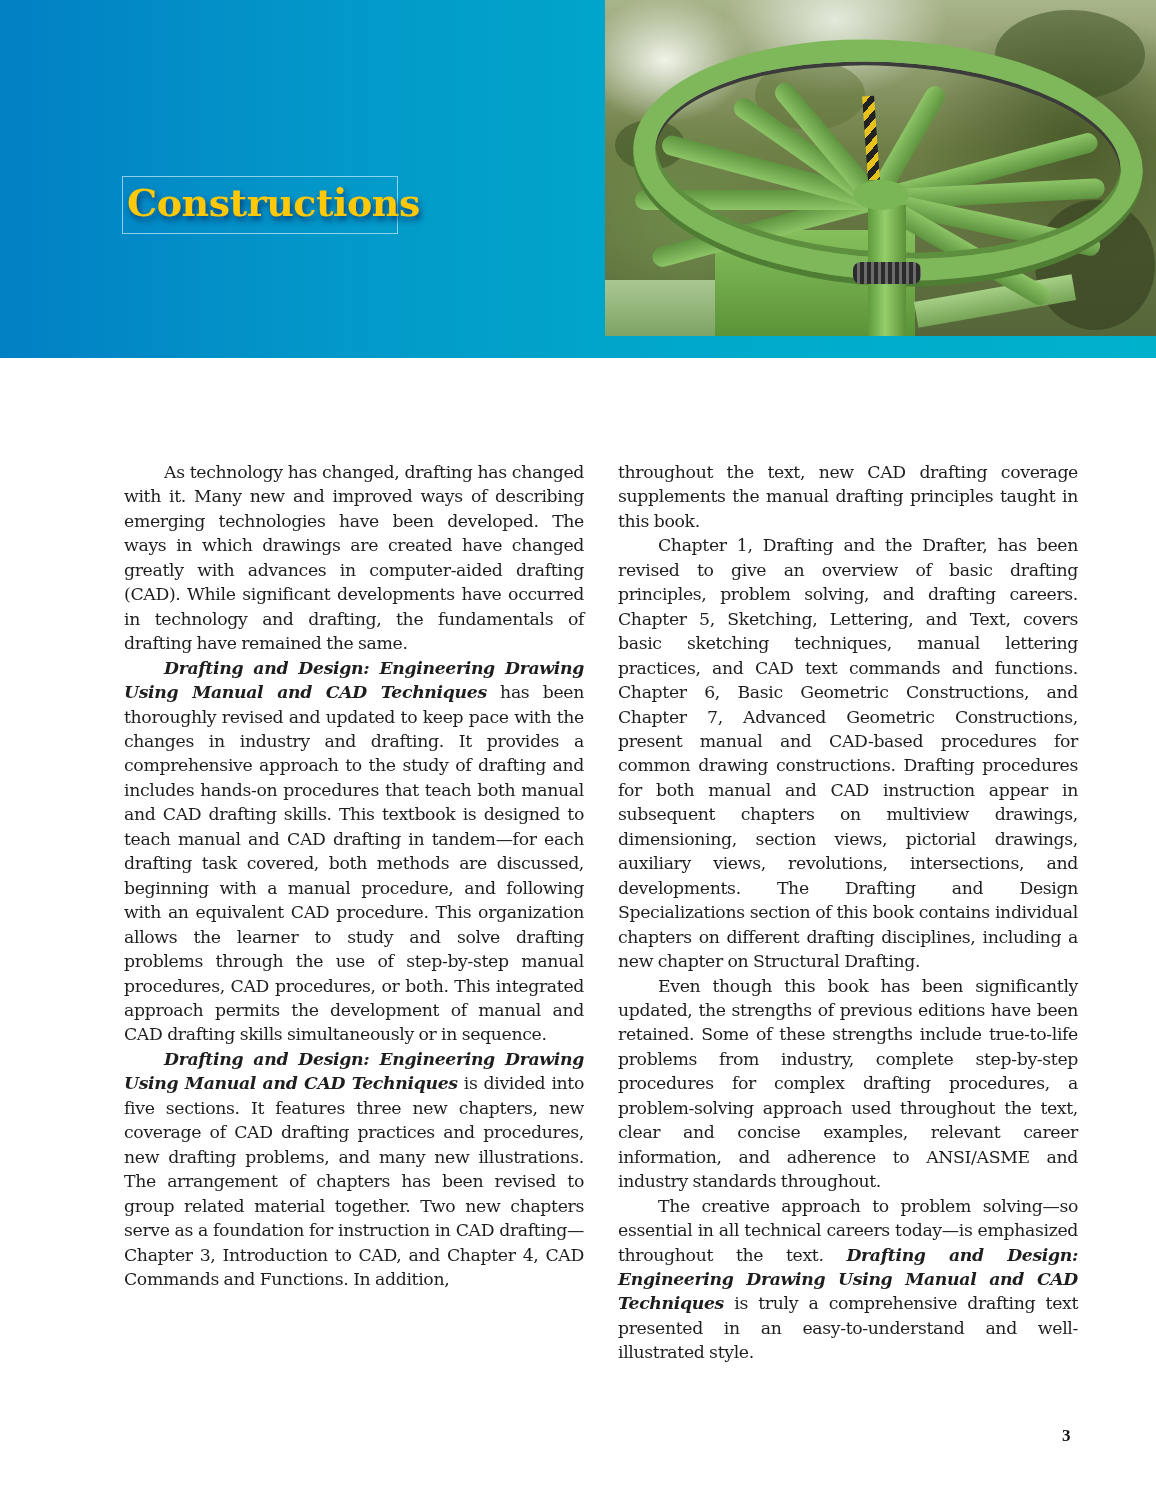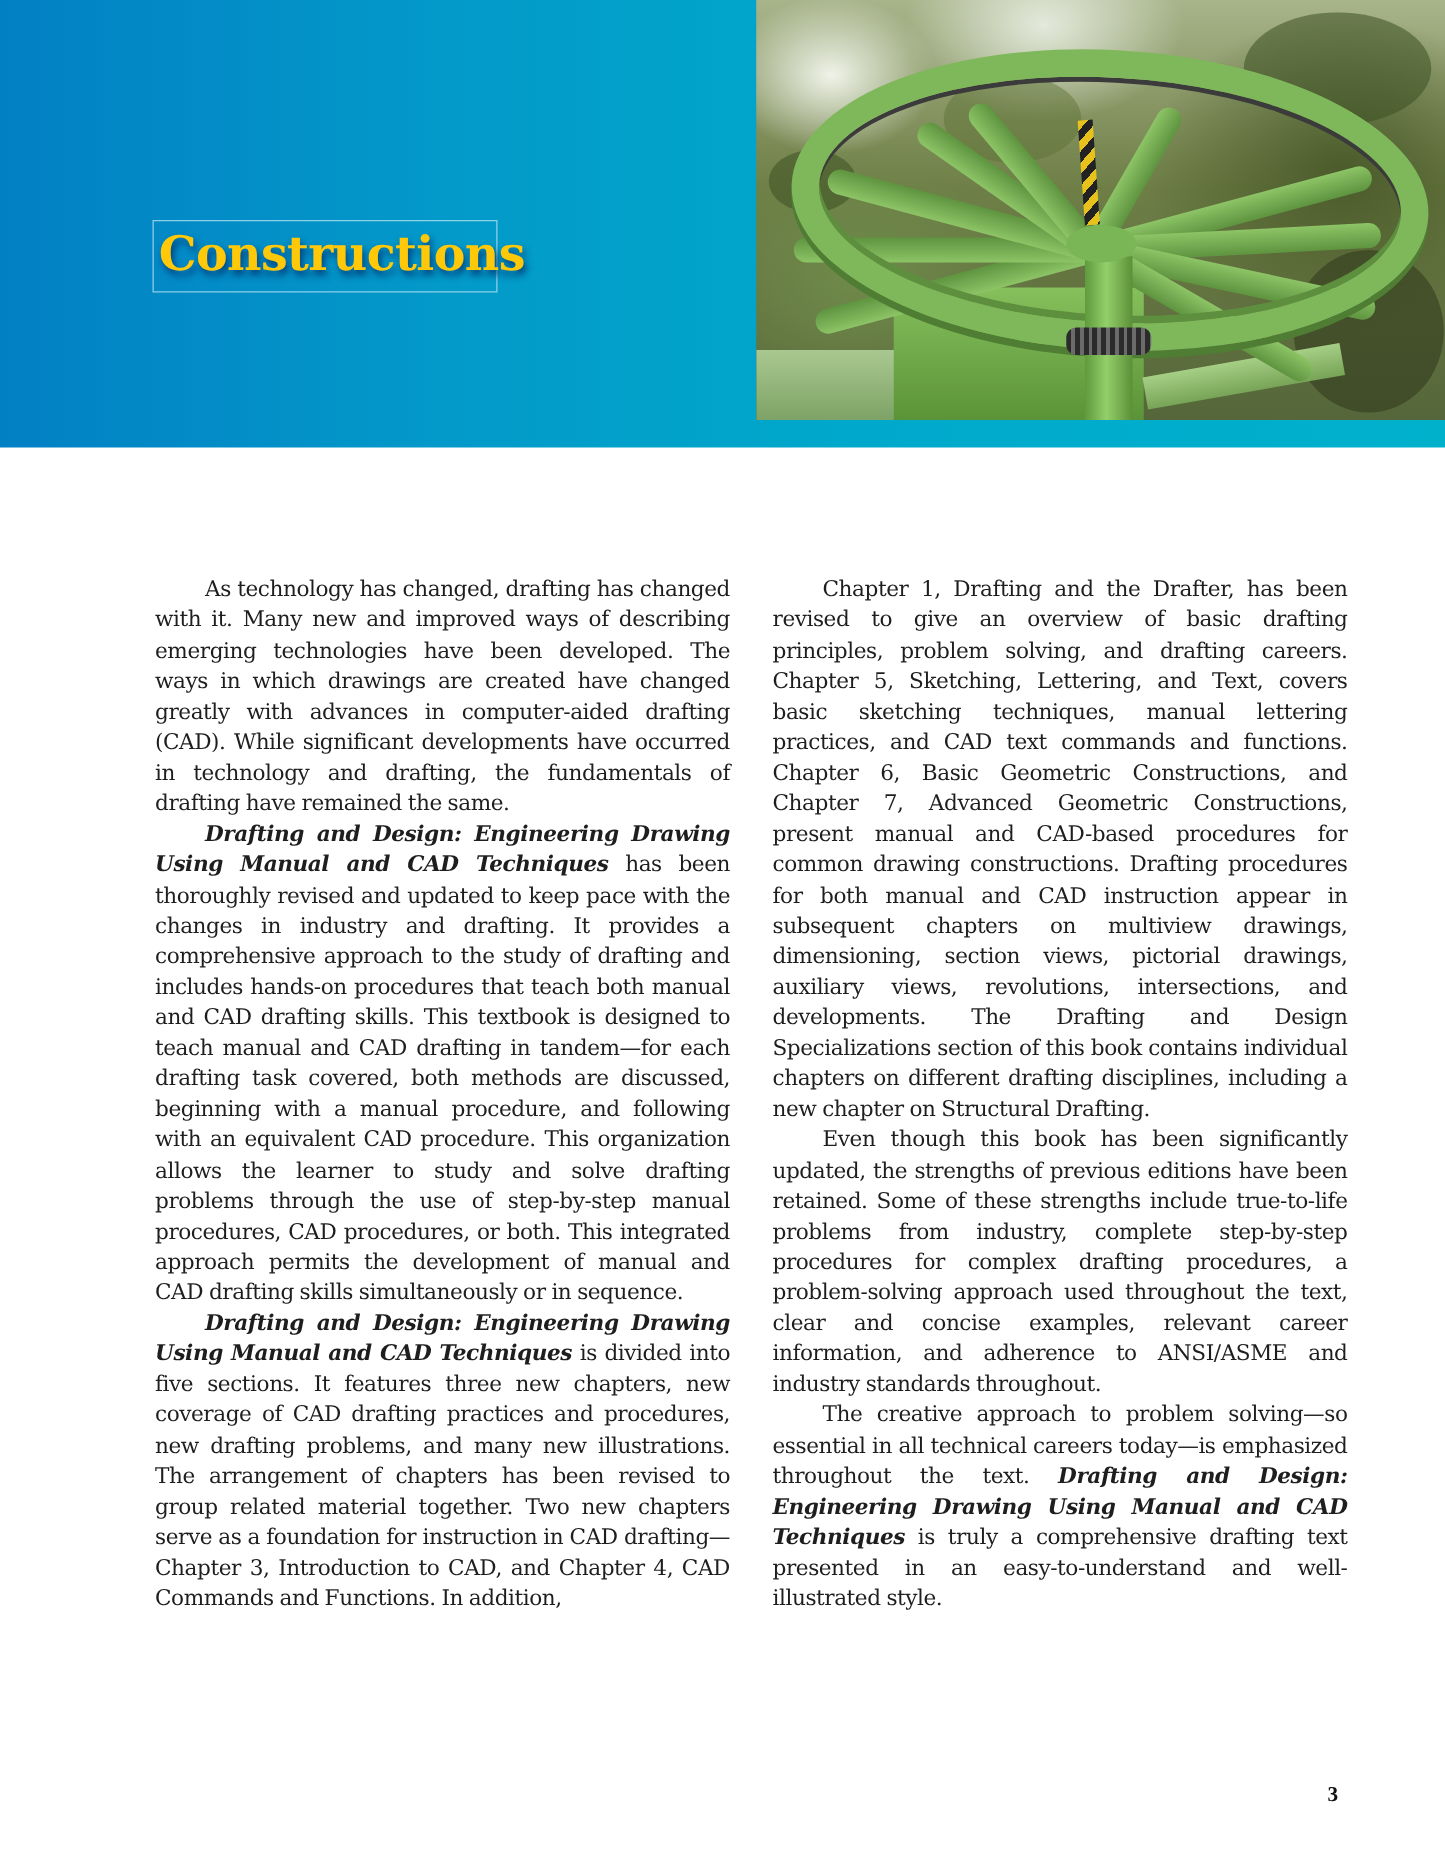--- a/index.html
+++ b/index.html
@@ -153,20 +153,23 @@
   </p>
   <p class="para">
     <span class="bi">Drafting and Design: Engineering Drawing Using Manual and CAD Techniques</span><span> has been thoroughly revised and updated to keep pace with the changes in industry and drafting. It provides a comprehensive approach to the study of drafting and includes hands-on procedures that teach both manual and CAD drafting skills. This textbook is designed to teach manual and CAD drafting in tandem—for each drafting task covered, both methods are discussed, beginning with a manual procedure, and following with an equivalent CAD procedure. This organization allows the learner to study and solve drafting problems through the use of step-by-step man­ual procedures, CAD procedures, or both. This integrated approach permits the development of manual and CAD drafting skills simultaneously or in sequence.</span>
   </p>
   <p class="para">
     <span class="bi">Drafting and Design: Engineering Drawing Using Manual and CAD Techniques</span><span> is divided into five sections. It features three new chap­ters, new coverage of CAD drafting practices and procedures, new drafting problems, and many new illustrations. The arrangement of chapters has been revised to group related material together. Two new chapters serve as a foundation for instruction in CAD drafting—Chapter 3, </span><span class="it">Introduction to CAD</span><span>, and Chapter 4, </span><span class="it">CAD Commands and Functions</span><span>. In addition,</span>
   </p>
 </div>
 
 <div class="column col-right">
+  <p class="para no-indent">
+    <span>throughout the text, new CAD drafting coverage supplements the manual drafting principles taught in this book.</span>
+  </p>
   <p class="para">
     <span>Chapter 1, </span><span class="it">Drafting and the Drafter</span><span>, has been revised to give an overview of basic drafting principles, problem solving, and drafting careers. Chapter 5, </span><span class="it">Sketching, Lettering, and Text</span><span>, covers basic sketching techniques, manual lettering practices, and CAD text commands and func­tions. Chapter 6, </span><span class="it">Basic Geometric Constructions</span><span>, and Chapter 7, </span><span class="it">Advanced Geometric Constructions</span><span>, present manual and CAD-based procedures for common drawing constructions. Drafting pro­cedures for both manual and CAD instruction appear in subsequent chapters on multiview drawings, dimensioning, section views, pictorial drawings, auxiliary views, revolutions, intersec­tions, and developments. The </span><span class="it">Drafting and Design Specializations</span><span> section of this book contains indi­vidual chapters on different drafting disciplines, including a new chapter on </span><span class="it">Structural Drafting</span><span>.</span>
   </p>
   <p class="para">
     <span>Even though this book has been signi­ficantly updated, the strengths of previous editions have been retained. Some of these strengths include true-to-life problems from industry, complete step-by-step procedures for complex drafting procedures, a problem-solving approach used throughout the text, clear and concise examples, relevant career information, and adherence to ANSI/ASME and industry standards throughout.</span>
   </p>
   <p class="para">
     <span>The creative approach to problem solving—so essential in all technical careers today—is emphasized throughout the text. </span><span class="bi">Drafting and Design: Engineering Drawing Using Manual and CAD Techniques</span><span> is truly a comprehensive drafting text presented in an easy-to-understand and well-illustrated style.</span>
   </p>
 </div>

